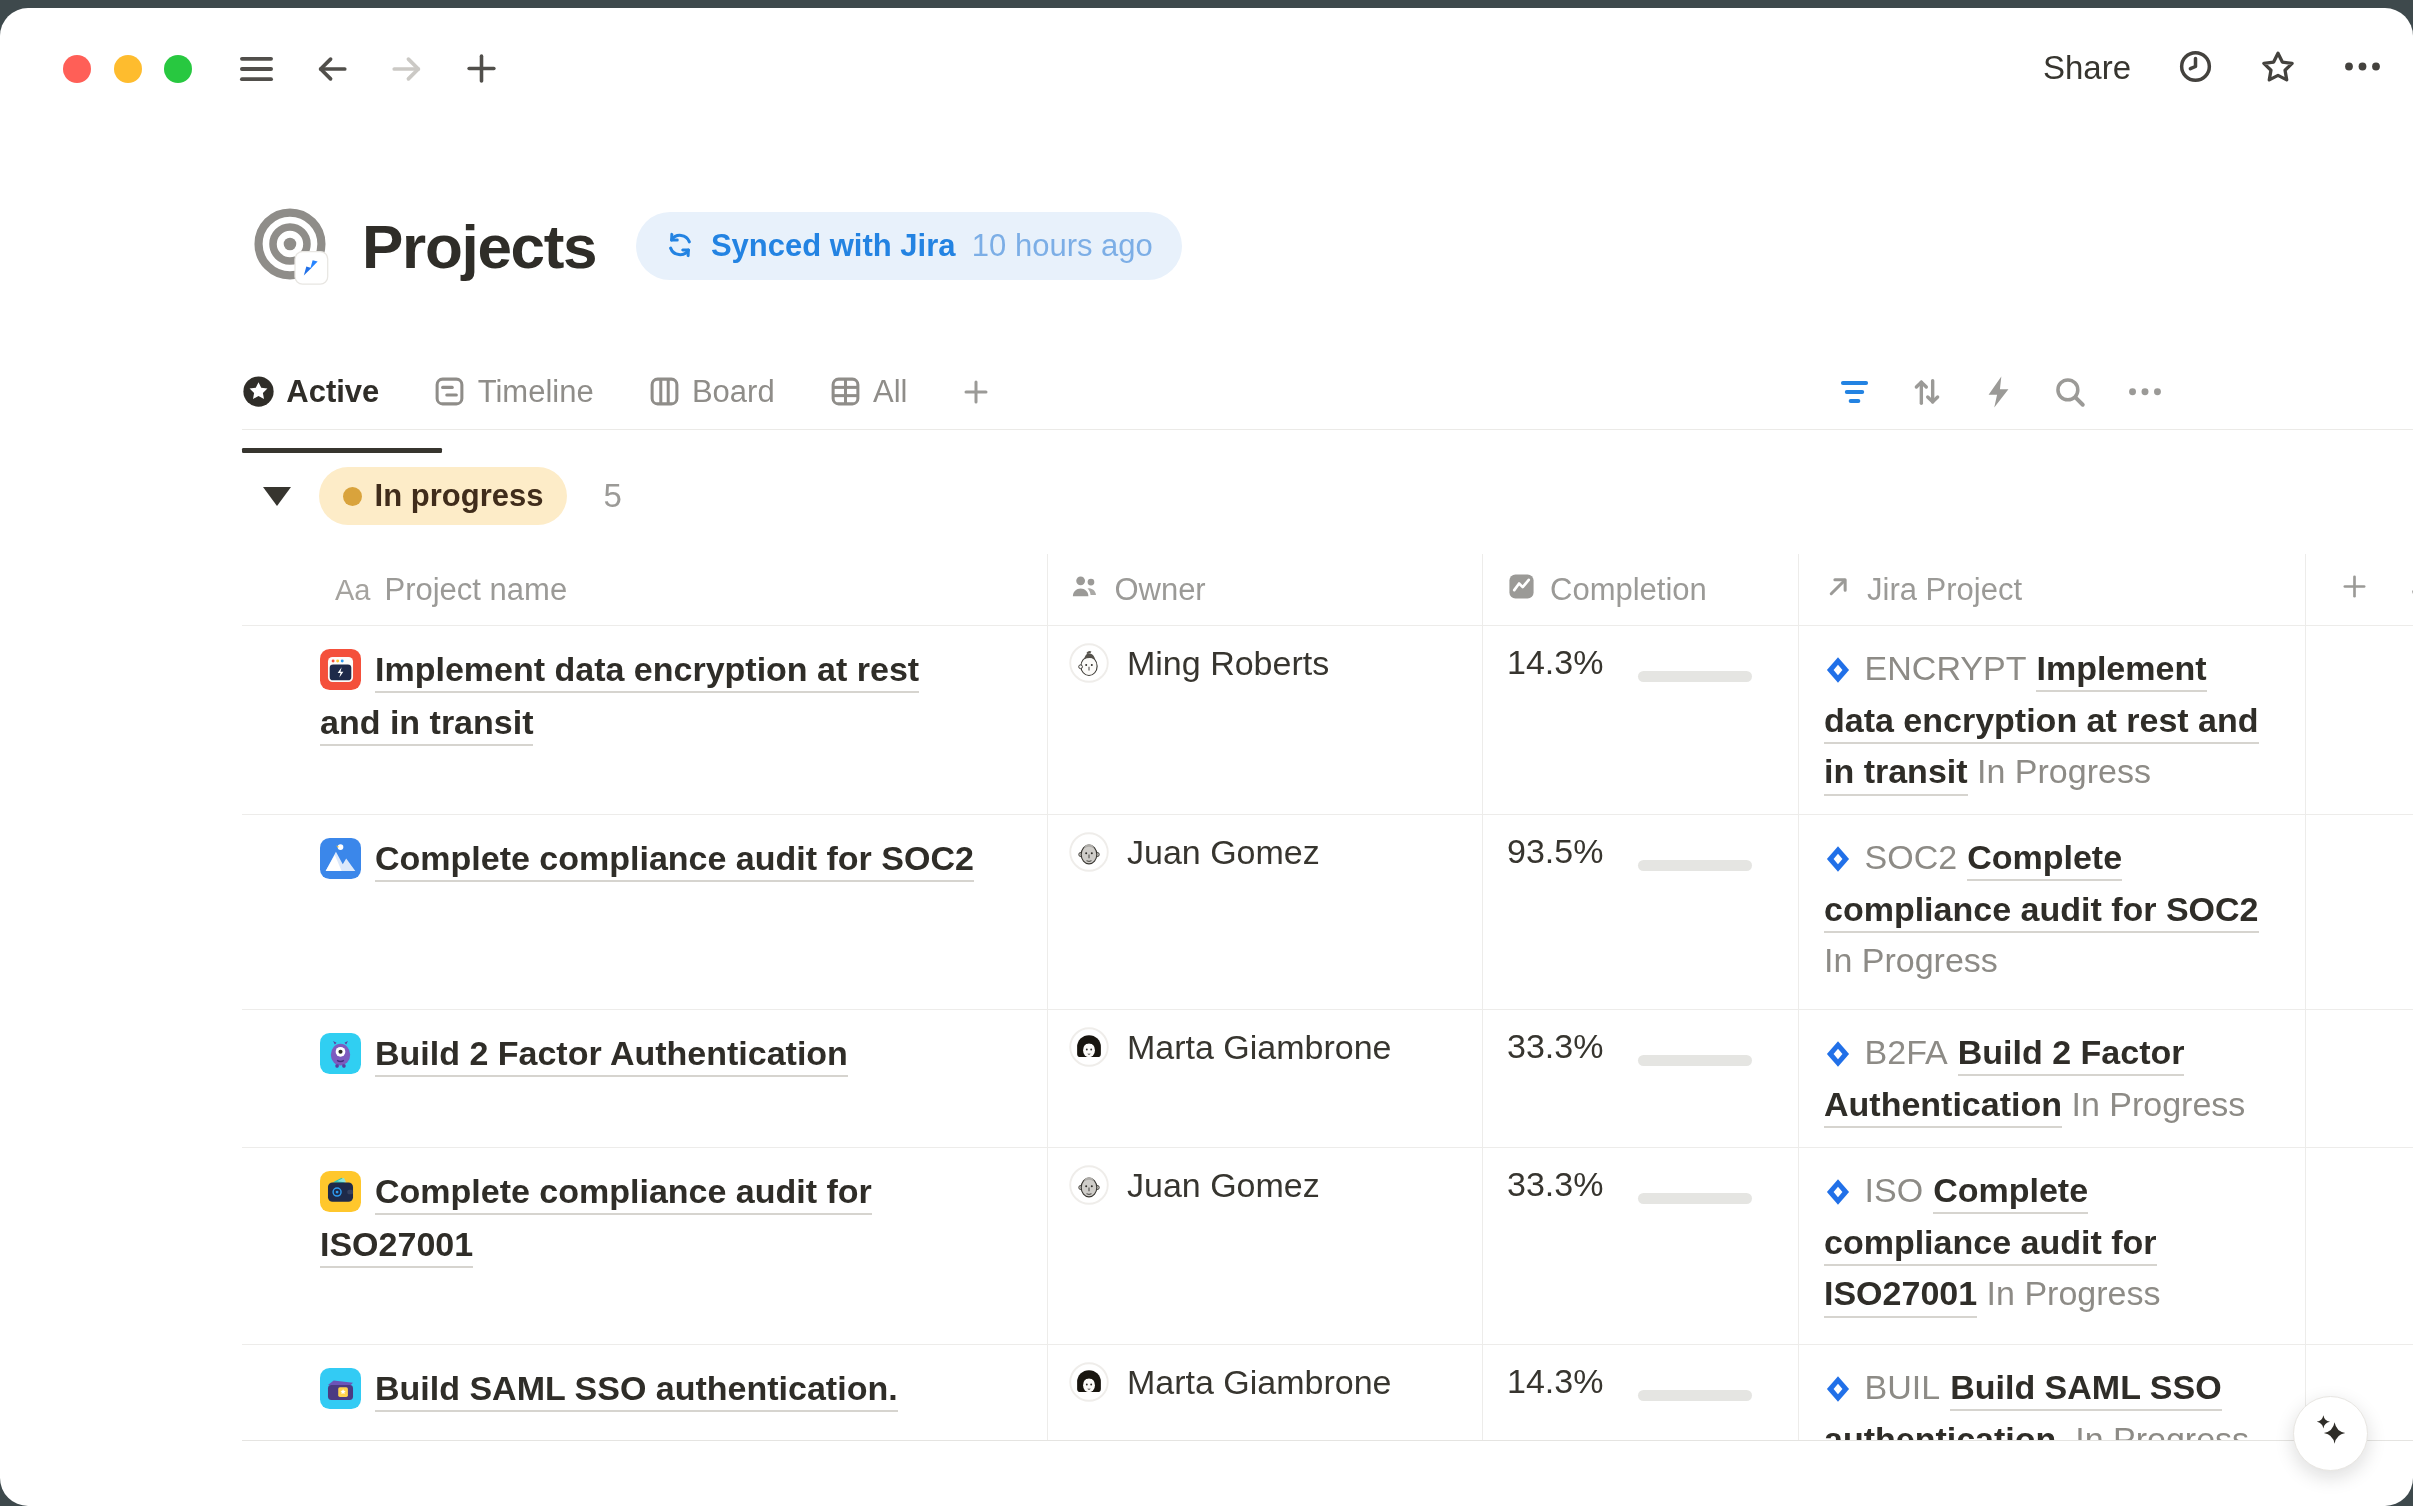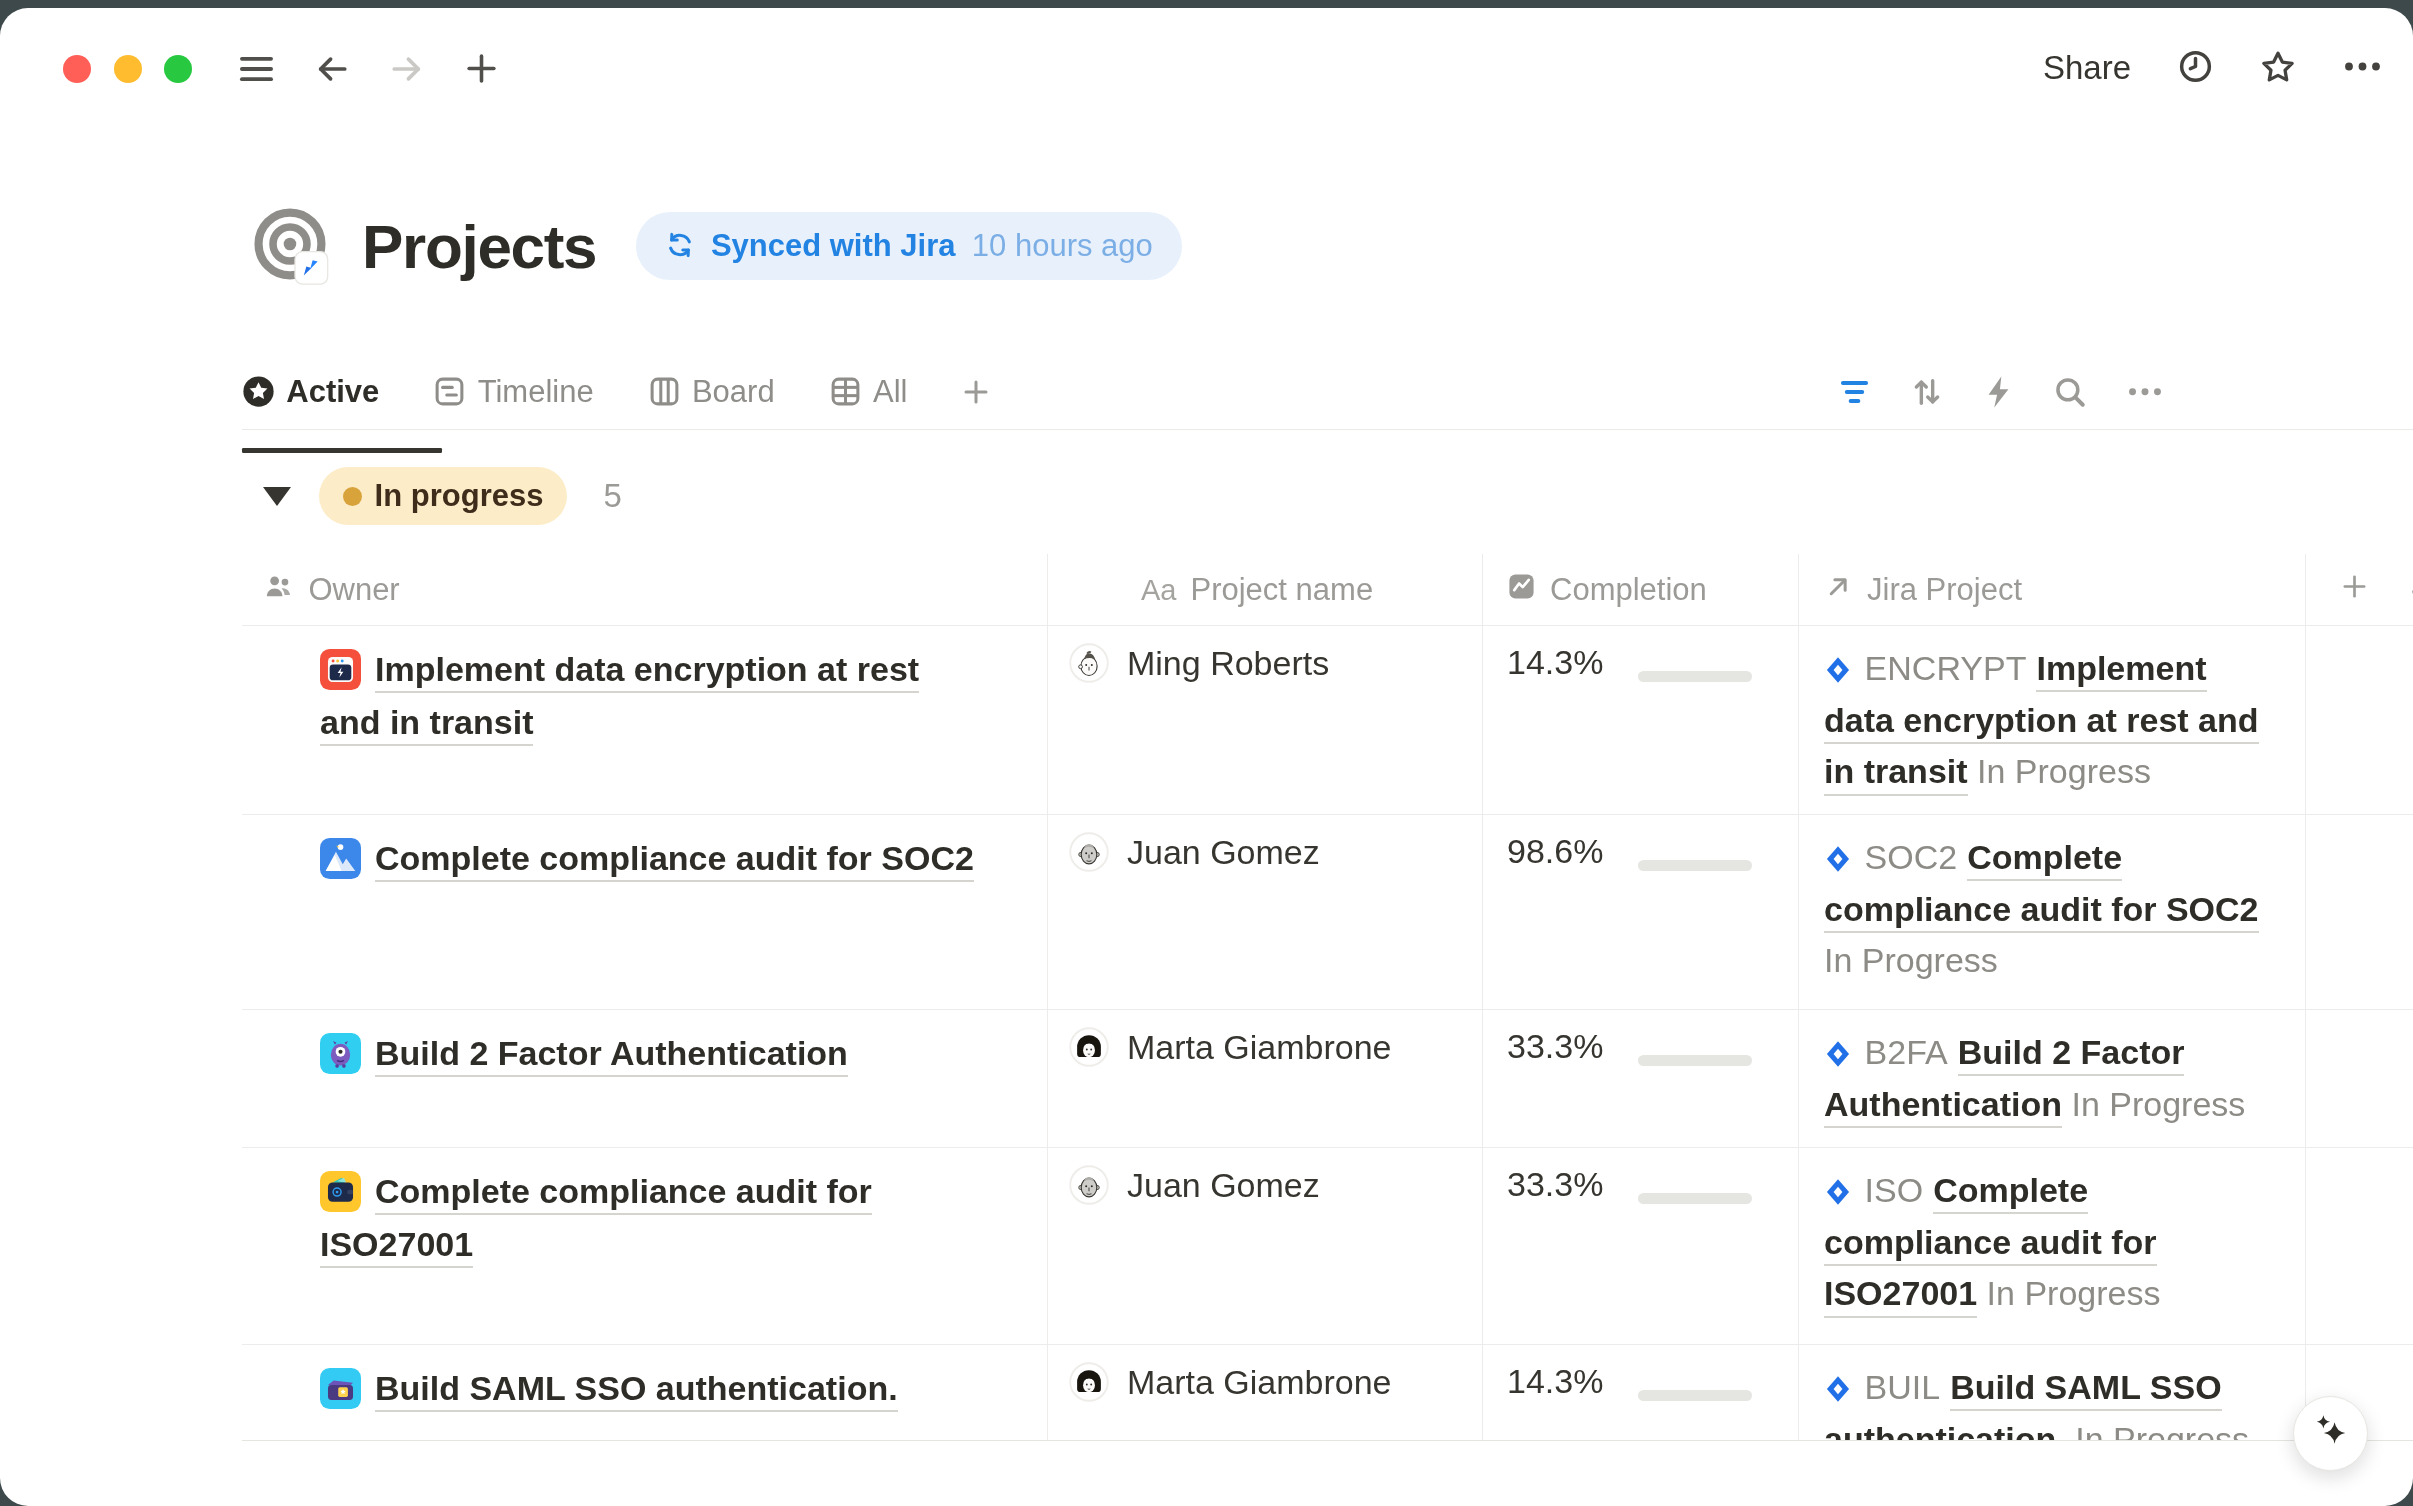--- a/index.html
+++ b/index.html
@@ -293,36 +293,36 @@
     <span class="group-pill">
       <span class="group-dot"></span>
       <span class="group-label">In progress</span>
     </span>
     <span class="group-count">5</span>
   </div>
 
   <div class="table">
 
     <div class="trow thead">
+      <div class="cell c-name">
+        <span class="aa">Aa</span>
+        <span>Project name</span>
+      </div>
       <div class="cell c-owner">
         <span>
           <svg width="31" height="31" viewBox="0 0 24 24">
               <g fill="#9B9A97">
                 <circle cx="9" cy="7.6" r="3.4"></circle>
                 <path d="M3 19.5c0-3.6 2.7-6 6-6s6 2.4 6 6z"></path>
                 <circle cx="17" cy="8.6" r="2.6"></circle>
                 <path d="M15.6 13.3c2.9.2 5 2.3 5.3 5.2h-4.2c-.2-2-1-3.9-2.4-5z" opacity=".85"></path>
               </g>
             </svg>
         </span>
         <span>Owner</span>
-      </div>
-      <div class="cell c-name">
-        <span class="aa">Aa</span>
-        <span>Project name</span>
       </div>
       <div class="cell c-completion">
         <span>
           <svg width="29" height="29" viewBox="0 0 24 24">
               <rect x="2" y="2" width="20" height="20" rx="5" fill="#9B9A97"></rect>
               <polyline points="6,15 10,9.5 13,12.5 18,6.5" fill="none" stroke="#fff" stroke-width="2.2" stroke-linecap="round" stroke-linejoin="round"></polyline>
             </svg>
         </span>
         <span>Completion</span>
       </div>
@@ -436,21 +436,21 @@
                 <circle cx="36.5" cy="34" r="1.6" fill="#2E2C28"></circle>
                 <line x1="32" y1="36" x2="32" y2="42" stroke="#3A3833" stroke-width="1.5"></line>
                 <path d="M28 46 q4 2 8 0" stroke="#3A3833" stroke-width="1.5" fill="none"></path>
               </svg>
           </span>
           <span class="owner-name">Juan Gomez</span>
         </div>
       </div>
       <div class="cell c-completion">
         <div class="completion">
-          <span class="pct">98.6%</span>
+          <span class="pct">93.5%</span>
           <span class="bar"><span class="bar-fill" style="width: 15.4%;"></span></span>
         </div>
       </div>
       <div class="cell c-jira">
         <div class="jira-line">
           <span class="jira-icon">
             <svg viewBox="0 0 24 24">
                 <path d="M12 1 L21.5 12 L12 23 L2.5 12 Z" fill="#2170E8"></path>
                 <path d="M12 7.6 L15.8 12 L12 16.4 L8.2 12 Z" fill="#fff"></path>
               </svg>

